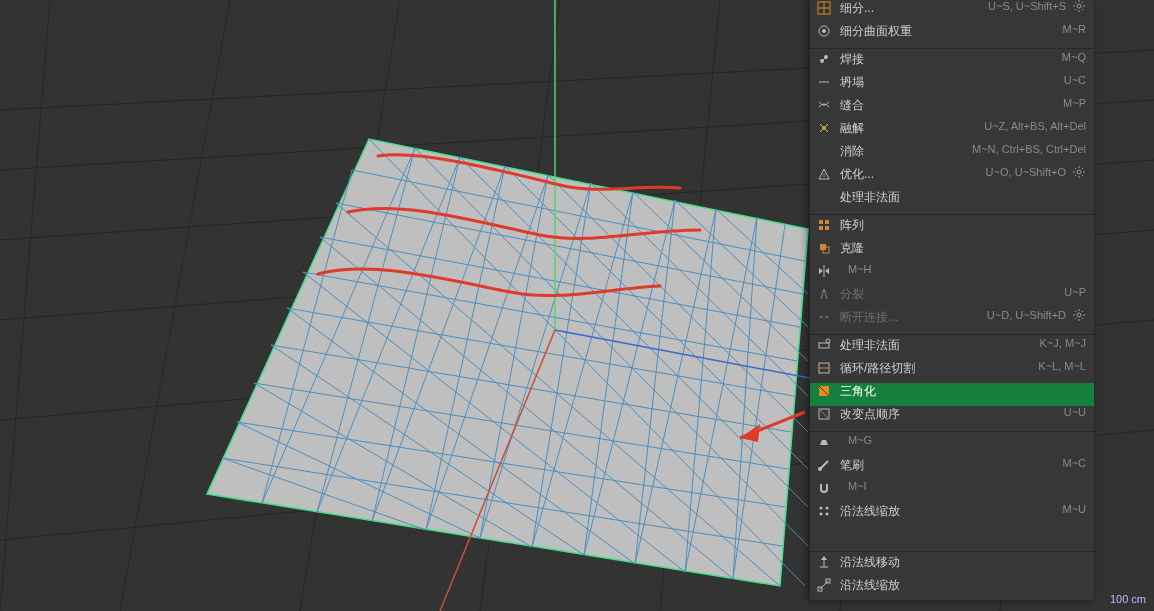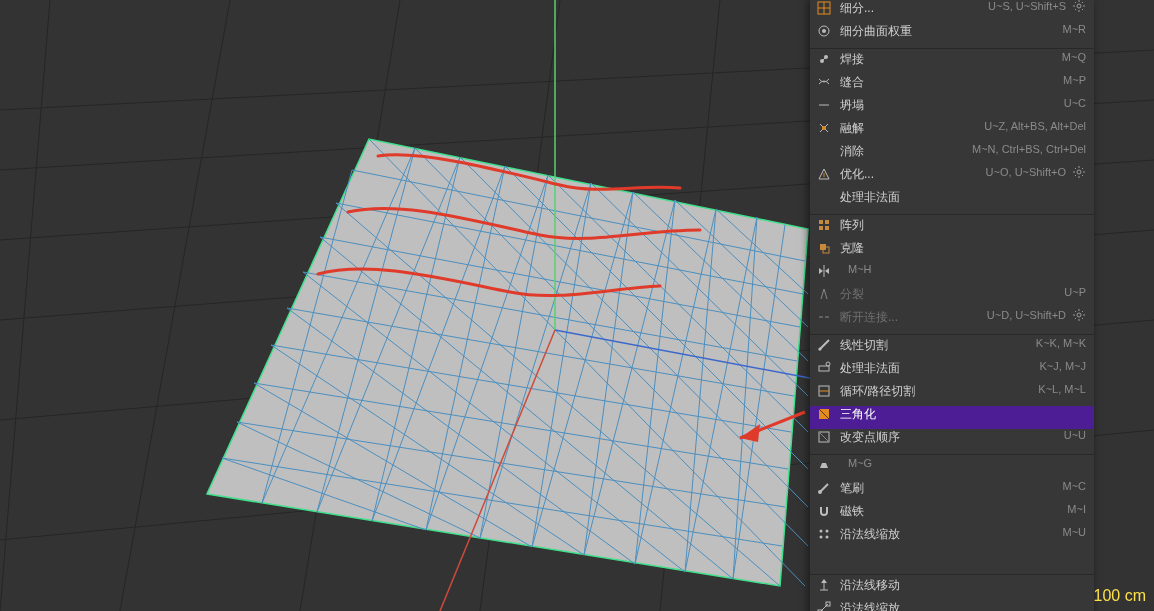--- a/index.html
+++ b/index.html
@@ -31,21 +31,21 @@
       box-shadow: -2px 0 8px rgba(0,0,0,0.5);
     }
     .menu-item {
       display: flex;
       align-items: flex-start;
       height: 23px;
       padding: 0 8px 0 6px;
       color: #d0d0d0;
       cursor: pointer;
     }
-    .menu-item.selected { background: #4c1d95; color: #ffffff; }
+    .menu-item.selected { background: #15803d; color: #ffffff; }
     .menu-item.disabled { color: #707070; }
     .menu-item .mi-icon {
       width: 16px;
       height: 16px;
       margin-right: 8px;
       display: flex;
       align-items: center;
       justify-content: center;
       flex-shrink: 0;
     }
@@ -70,22 +70,22 @@
     }
     .menu-sep {
       height: 1px;
       background: #282828;
       margin: 2px 0;
     }
     .status-bar {
       position: absolute;
       right: 8px;
       bottom: 6px;
-      color: #fde047;
-      font-size: 16px;
+      color: #c4b5fd;
+      font-size: 11px;
       text-align: center;
     }
     svg.vp { position: absolute; left:0; top:0; }
   </style>
 </head>
 <body>
 
 <div class="viewport">
   <svg class="vp" width="1154" height="611" viewBox="0 0 1154 611">
 
@@ -223,35 +223,35 @@
           <circle cx="9" cy="5" r="2" fill="#bbb"></circle>
           <line x1="5" y1="9" x2="9" y2="5" stroke="#bbb"></line>
         </svg>
       </span>
       <span class="mi-label">焊接</span>
       <span class="mi-shortcut">M~Q</span>
     </div>
     <div class="menu-item">
       <span class="mi-icon">
         <svg width="14" height="14">
+          <line x1="2" y1="7" x2="12" y2="7" stroke="#bbb"></line>
+        </svg>
+      </span>
+      <span class="mi-label">坍塌</span>
+      <span class="mi-shortcut">U~C</span>
+    </div>
+    <div class="menu-item">
+      <span class="mi-icon">
+        <svg width="14" height="14">
           <path d="M2 4 Q7 10 12 4" fill="none" stroke="#bbb"></path>
           <path d="M2 9 Q7 3 12 9" fill="none" stroke="#bbb"></path>
         </svg>
       </span>
       <span class="mi-label">缝合</span>
       <span class="mi-shortcut">M~P</span>
-    </div>
-    <div class="menu-item">
-      <span class="mi-icon">
-        <svg width="14" height="14">
-          <line x1="2" y1="7" x2="12" y2="7" stroke="#bbb"></line>
-        </svg>
-      </span>
-      <span class="mi-label">坍塌</span>
-      <span class="mi-shortcut">U~C</span>
     </div>
     <div class="menu-item">
       <span class="mi-icon">
         <svg width="14" height="14">
           <line x1="3" y1="3" x2="11" y2="11" stroke="#bbb"></line>
           <line x1="11" y1="3" x2="3" y2="11" stroke="#bbb"></line>
           <circle cx="7" cy="7" r="2" fill="#e38b1e"></circle>
         </svg>
       </span>
       <span class="mi-label">融解</span>
@@ -354,30 +354,20 @@
             <line x1="9" y1="3" x2="10" y2="2"></line>
             <line x1="2" y1="10" x2="3" y2="9"></line>
           </g>
         </svg>
       </span>
     </div>
     <div class="menu-sep"></div>
     <div class="menu-item">
       <span class="mi-icon">
         <svg width="14" height="14">
-          <line x1="2" y1="12" x2="12" y2="2" stroke="#bbb" stroke-width="2"></line>
-          <circle cx="3" cy="11" r="1.5" fill="#bbb"></circle>
-        </svg>
-      </span>
-      <span class="mi-label">线性切割</span>
-      <span class="mi-shortcut">K~K, M~K</span>
-    </div>
-    <div class="menu-item">
-      <span class="mi-icon">
-        <svg width="14" height="14">
           <rect x="2" y="5" width="10" height="5" fill="none" stroke="#bbb"></rect>
           <circle cx="11" cy="3" r="2" fill="none" stroke="#bbb"></circle>
         </svg>
       </span>
       <span class="mi-label">处理非法面</span>
       <span class="mi-shortcut">K~J, M~J</span>
     </div>
     <div class="menu-item">
       <span class="mi-icon">
         <svg width="14" height="14">
@@ -425,21 +415,20 @@
       </span>
       <span class="mi-label">笔刷</span>
       <span class="mi-shortcut">M~C</span>
     </div>
     <div class="menu-item">
       <span class="mi-icon">
         <svg width="14" height="14">
           <path d="M4 3 L4 8 A3 3 0 0 0 10 8 L10 3" fill="none" stroke="#bbb" stroke-width="2"></path>
         </svg>
       </span>
-      <span class="mi-label">磁铁</span>
       <span class="mi-shortcut">M~I</span>
     </div>
     <div class="menu-item">
       <span class="mi-icon">
         <svg width="14" height="14">
           <circle cx="4" cy="4" r="1.5" fill="#bbb"></circle>
           <circle cx="10" cy="4" r="1.5" fill="#bbb"></circle>
           <circle cx="4" cy="10" r="1.5" fill="#bbb"></circle>
           <circle cx="10" cy="10" r="1.5" fill="#bbb"></circle>
         </svg>

